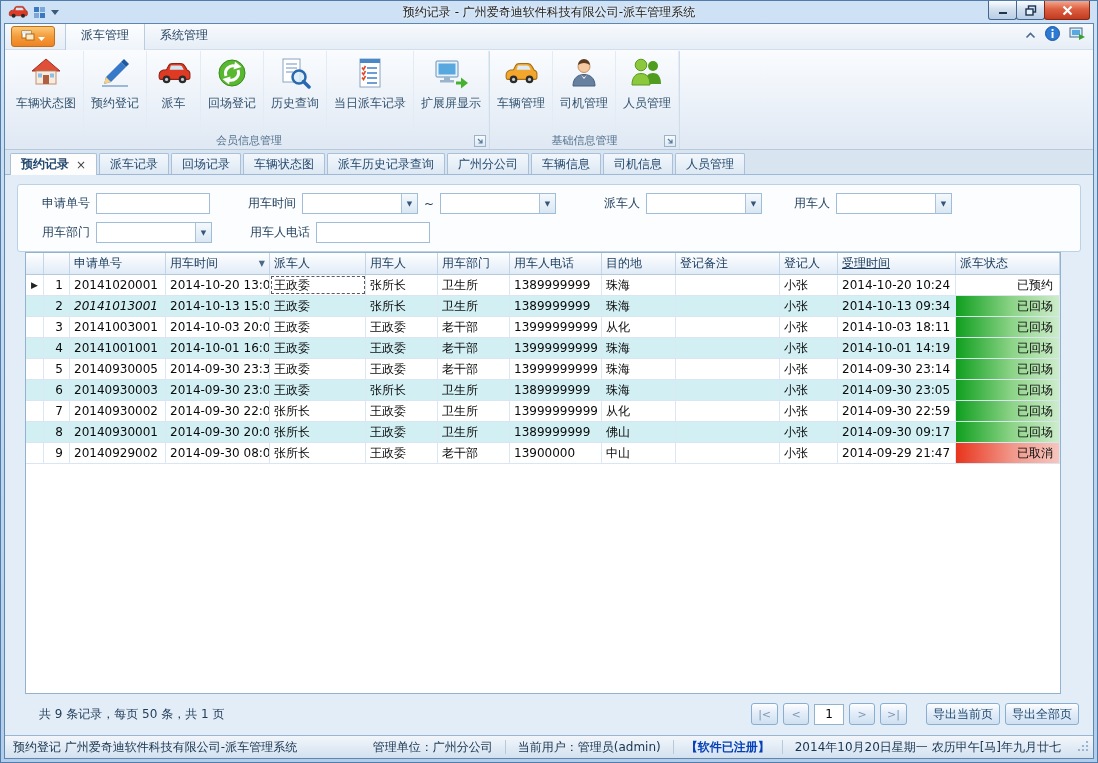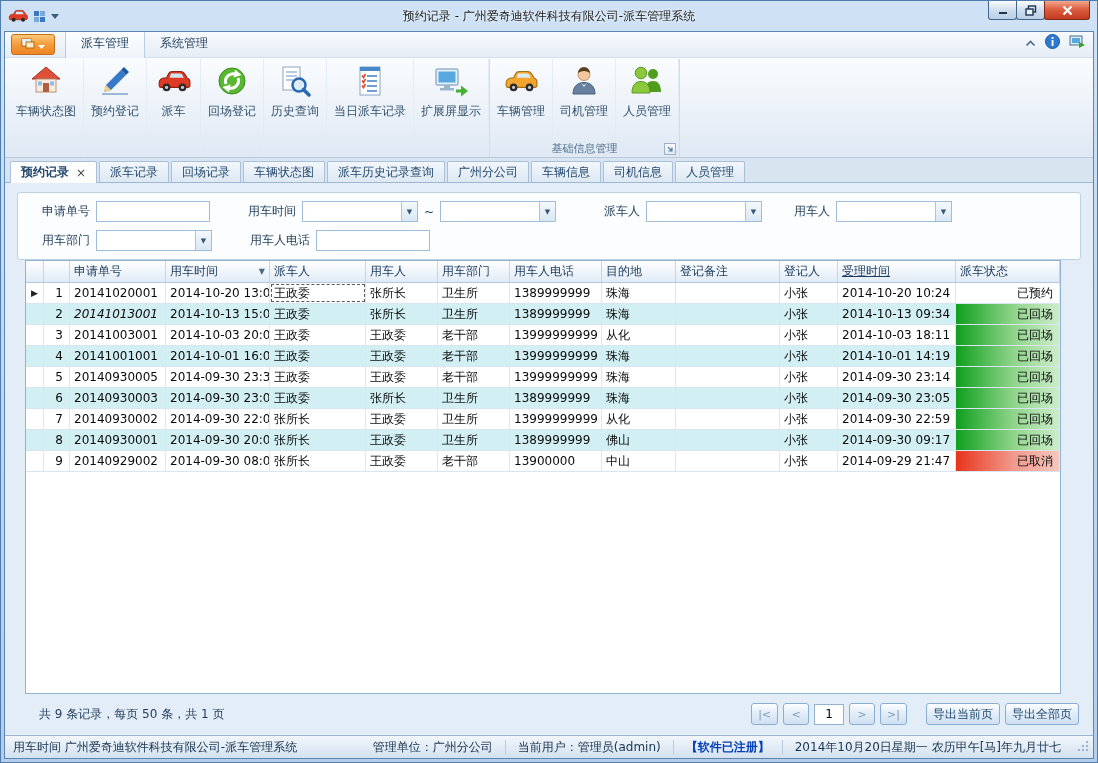--- a/index.html
+++ b/index.html
@@ -2,21 +2,21 @@
 <html><head>
 <meta charset="utf-8">
 <style>
   * { box-sizing: border-box; margin: 0; padding: 0; }
   html,body { width:1098px; height:763px; }
   body { font-family:"DejaVu Sans","Liberation Sans",sans-serif; font-size:12px; background:#8aa8c8; }
 
   .window { width:1098px; height:763px; background:linear-gradient(#cfe2f5,#b3cdea); border:1px solid #4f7cab; padding:0 3px 3px 3px; display:flex; flex-direction:column; position:relative; }
 
   
-  .titlebar { height:30px; display:flex; align-items:center; position:relative; padding:0 4px;gap:16px; }
+  .titlebar { height:22px; display:flex; align-items:center; position:relative; padding:0 4px;gap:16px; }
   .qat { display:flex; align-items:center; gap:5px; z-index:2; }
   .qat svg { display:block; }
   .win-title { position:absolute; left:0; right:0; text-align:center; color:#1c1c1c; font-size:12px; text-shadow:0 0 3px #fff; }
   .winbtns { margin-left:auto; display:flex; z-index:2; align-self:flex-start; }
   .wbtn { width:29px; height:19px; border:1px solid #44668a; border-top:none; margin-left:-1px; background:linear-gradient(#fbfdff,#d3e0ee 45%,#b9cee5); display:flex; align-items:center; justify-content:center; border-radius:0 0 3px 3px; }
   .wbtn.close { width:46px; background:linear-gradient(#f4a88e,#dd5f41 45%,#c33a20); border-color:#7e2a16; }
 
   
   .app { flex:1; border:1px solid #5d86b0; background:#edf2f8; display:flex; flex-direction:column; min-height:0; overflow:hidden; }
 
@@ -245,20 +245,28 @@
                   <rect x="2" y="4" width="22" height="16" rx="1" fill="#e8f2fa" stroke="#6890b8"></rect>
                   <rect x="4.5" y="6.5" width="17" height="11" fill="#58a8e0"></rect>
                   <rect x="10" y="20" width="6" height="3" fill="#9ab4cc"></rect>
                   <rect x="6" y="23" width="14" height="2.5" fill="#9ab4cc"></rect>
                   <rect x="22" y="24.5" width="6" height="3" fill="#48b030"></rect>
                   <polygon points="27,20.5 34,26 27,31.5" fill="#48b030"></polygon>
                 </svg></span>
             <span class="rlabel">扩展屏显示</span>
           </div>
         </div>
+        <div class="rgroup-footer">
+          <span>会员信息管理</span>
+          <span class="launcher">
+              <svg width="7" height="7" viewBox="0 0 7 7">
+                <path d="M1 1 L5 5 M5 1.5 L5 5 L1.5 5" stroke="#5a7a9a" stroke-width="1.2" fill="none"></path>
+              </svg>
+            </span>
+        </div>
       </div>
 
       <div class="rgroup">
         <div class="rgroup-buttons">
           <div class="rbtn">
             <span><svg viewBox="0 0 32 26">
                   <path d="M2 15 C2 11 6 10 9 10 L11 6 C11.5 4.5 13 4 15 4 L22 4 C24 4 25.5 5 26.5 7 L28.5 10.5 C30.5 11 31 12.5 31 14 L31 17 C31 18 30 19 29 19 L3.5 19 C2.5 19 2 18 2 17 Z" fill="#f2a62e" stroke="#a86f10"></path>
                   <path d="M13 6 L21.5 6 C22.8 6 23.6 6.7 24.2 8 L25.2 10 L12 10 Z" fill="#d8ecfa"></path>
                   <circle cx="9" cy="19" r="3.6" fill="#2a2a2a"></circle>
                   <circle cx="9" cy="19" r="1.5" fill="#c8c8c8"></circle>
@@ -558,21 +566,21 @@
           <input class="page-input" value="1" style="">
           <button class="btn pbtn">&gt;</button>
           <button class="btn pbtn">&gt;|</button>
           <button class="btn xbtn" style="margin-left:14px">导出当前页</button>
           <button class="btn xbtn">导出全部页</button>
         </div>
       </div>
     </div>
 
     <div class="statusbar">
-      <span>用车时间 广州爱奇迪软件科技有限公司-派车管理系统</span>
+      <span>预约登记 广州爱奇迪软件科技有限公司-派车管理系统</span>
       <div class="sb-right">
         <span>管理单位：广州分公司</span>
         <span class="sep"></span>
         <span>当前用户：管理员(admin)</span>
         <span class="sep"></span>
         <span class="reg">【软件已注册】</span>
         <span class="sep"></span>
         <span>2014年10月20日星期一 农历甲午[马]年九月廿七</span>
         <span class="grip"><svg width="12" height="12" viewBox="0 0 12 12">
               <circle cx="10" cy="2" r="1.1" fill="#8aa8c6"></circle>

